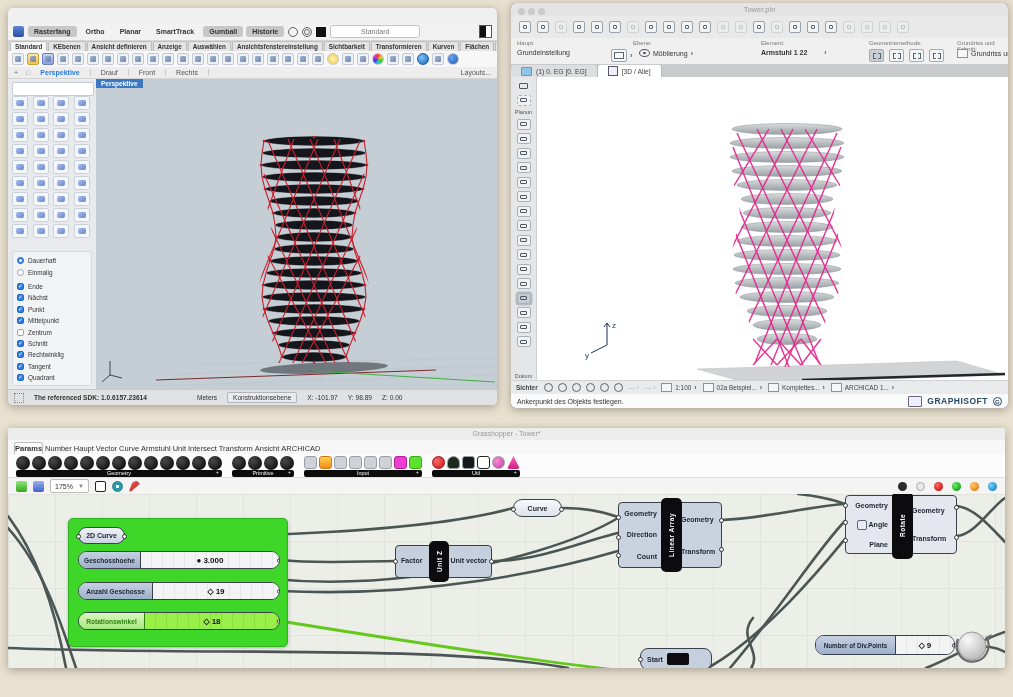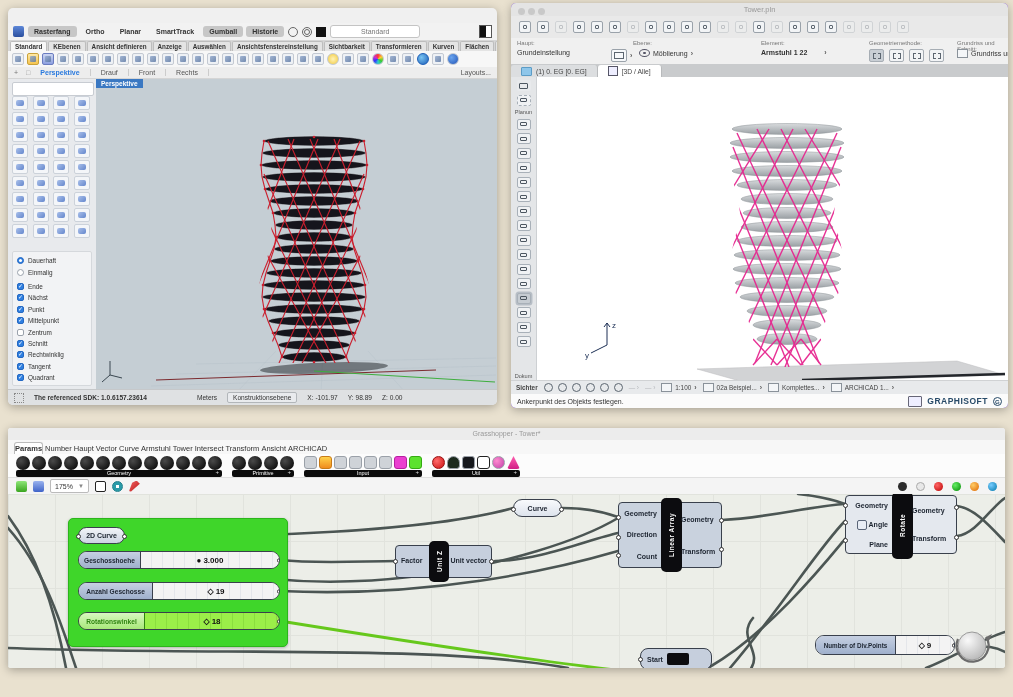--- a/index.html
+++ b/index.html
@@ -637,21 +637,21 @@
   <div id="gh" class="win">
     <div class="g-title"><span>Grasshopper - Tower*</span></div>
     <div class="g-menu">
 
     <span class="gmi active">Params</span>
         <span class="gmi">Number</span>
         <span class="gmi">Haupt</span>
         <span class="gmi">Vector</span>
         <span class="gmi">Curve</span>
         <span class="gmi">Armstuhl</span>
-        <span class="gmi">Tower</span>
+        <span class="gmi">Unit</span>
         <span class="gmi">Intersect</span>
         <span class="gmi">Transform</span>
         <span class="gmi">Ansicht</span>
         <span class="gmi">ARCHICAD</span>
       </div>
     <div class="g-palette">
       <div class="ghgroup">
         <div class="ghicons">
             <span class="gh-c x-xmark"></span>
             <span class="gh-c x-wrench"></span>

